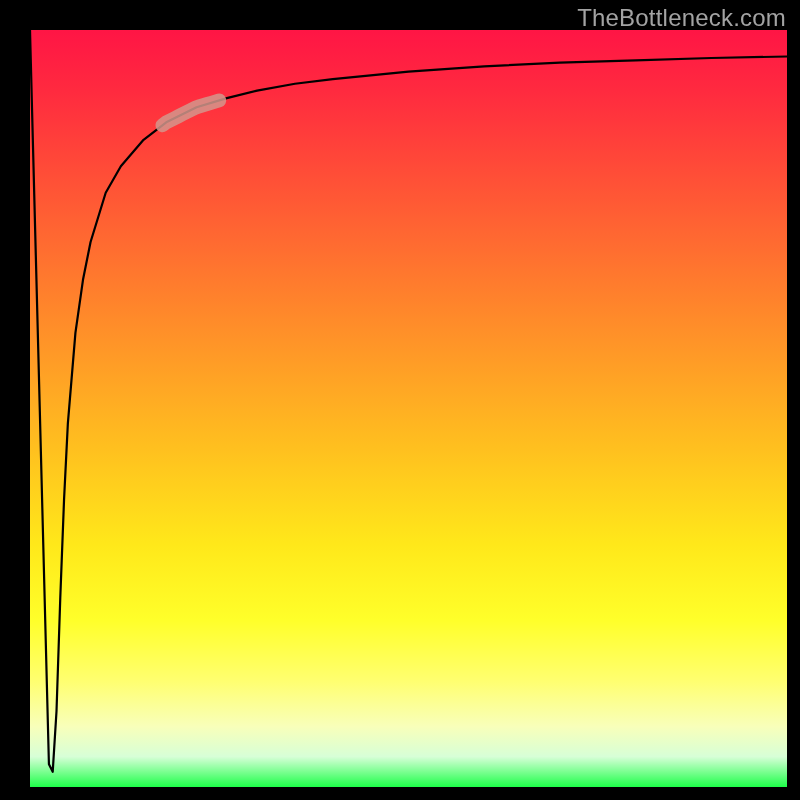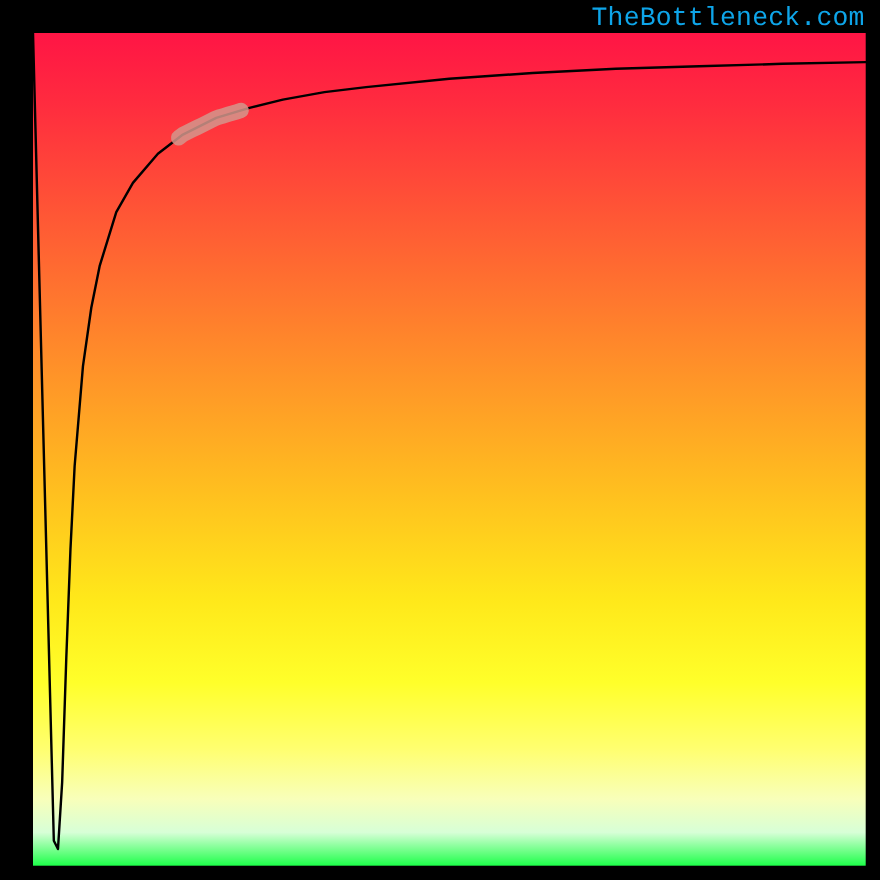--- a/index.html
+++ b/index.html
@@ -28,23 +28,23 @@
       #ffff70 86%,
       #f8ffba 92%,
       #d7ffd7 96%,
       #1eff4a 100%
     );
   }
   .attribution {
     position: absolute;
     top: 4px;
     right: 14px;
-    font-family: Liberation Mono, monospace;
+    font-family: Liberation Sans, sans-serif;
     font-size: 24px;
-    color: #0ea5e9;
+    color: #a3a3a3;
     letter-spacing: 0.2px;
   }
   .curve-svg {
     position: absolute;
     left: 0; top: 0;
     width: 757px;
     height: 757px;
     overflow: visible;
   }
   .curve-path {

